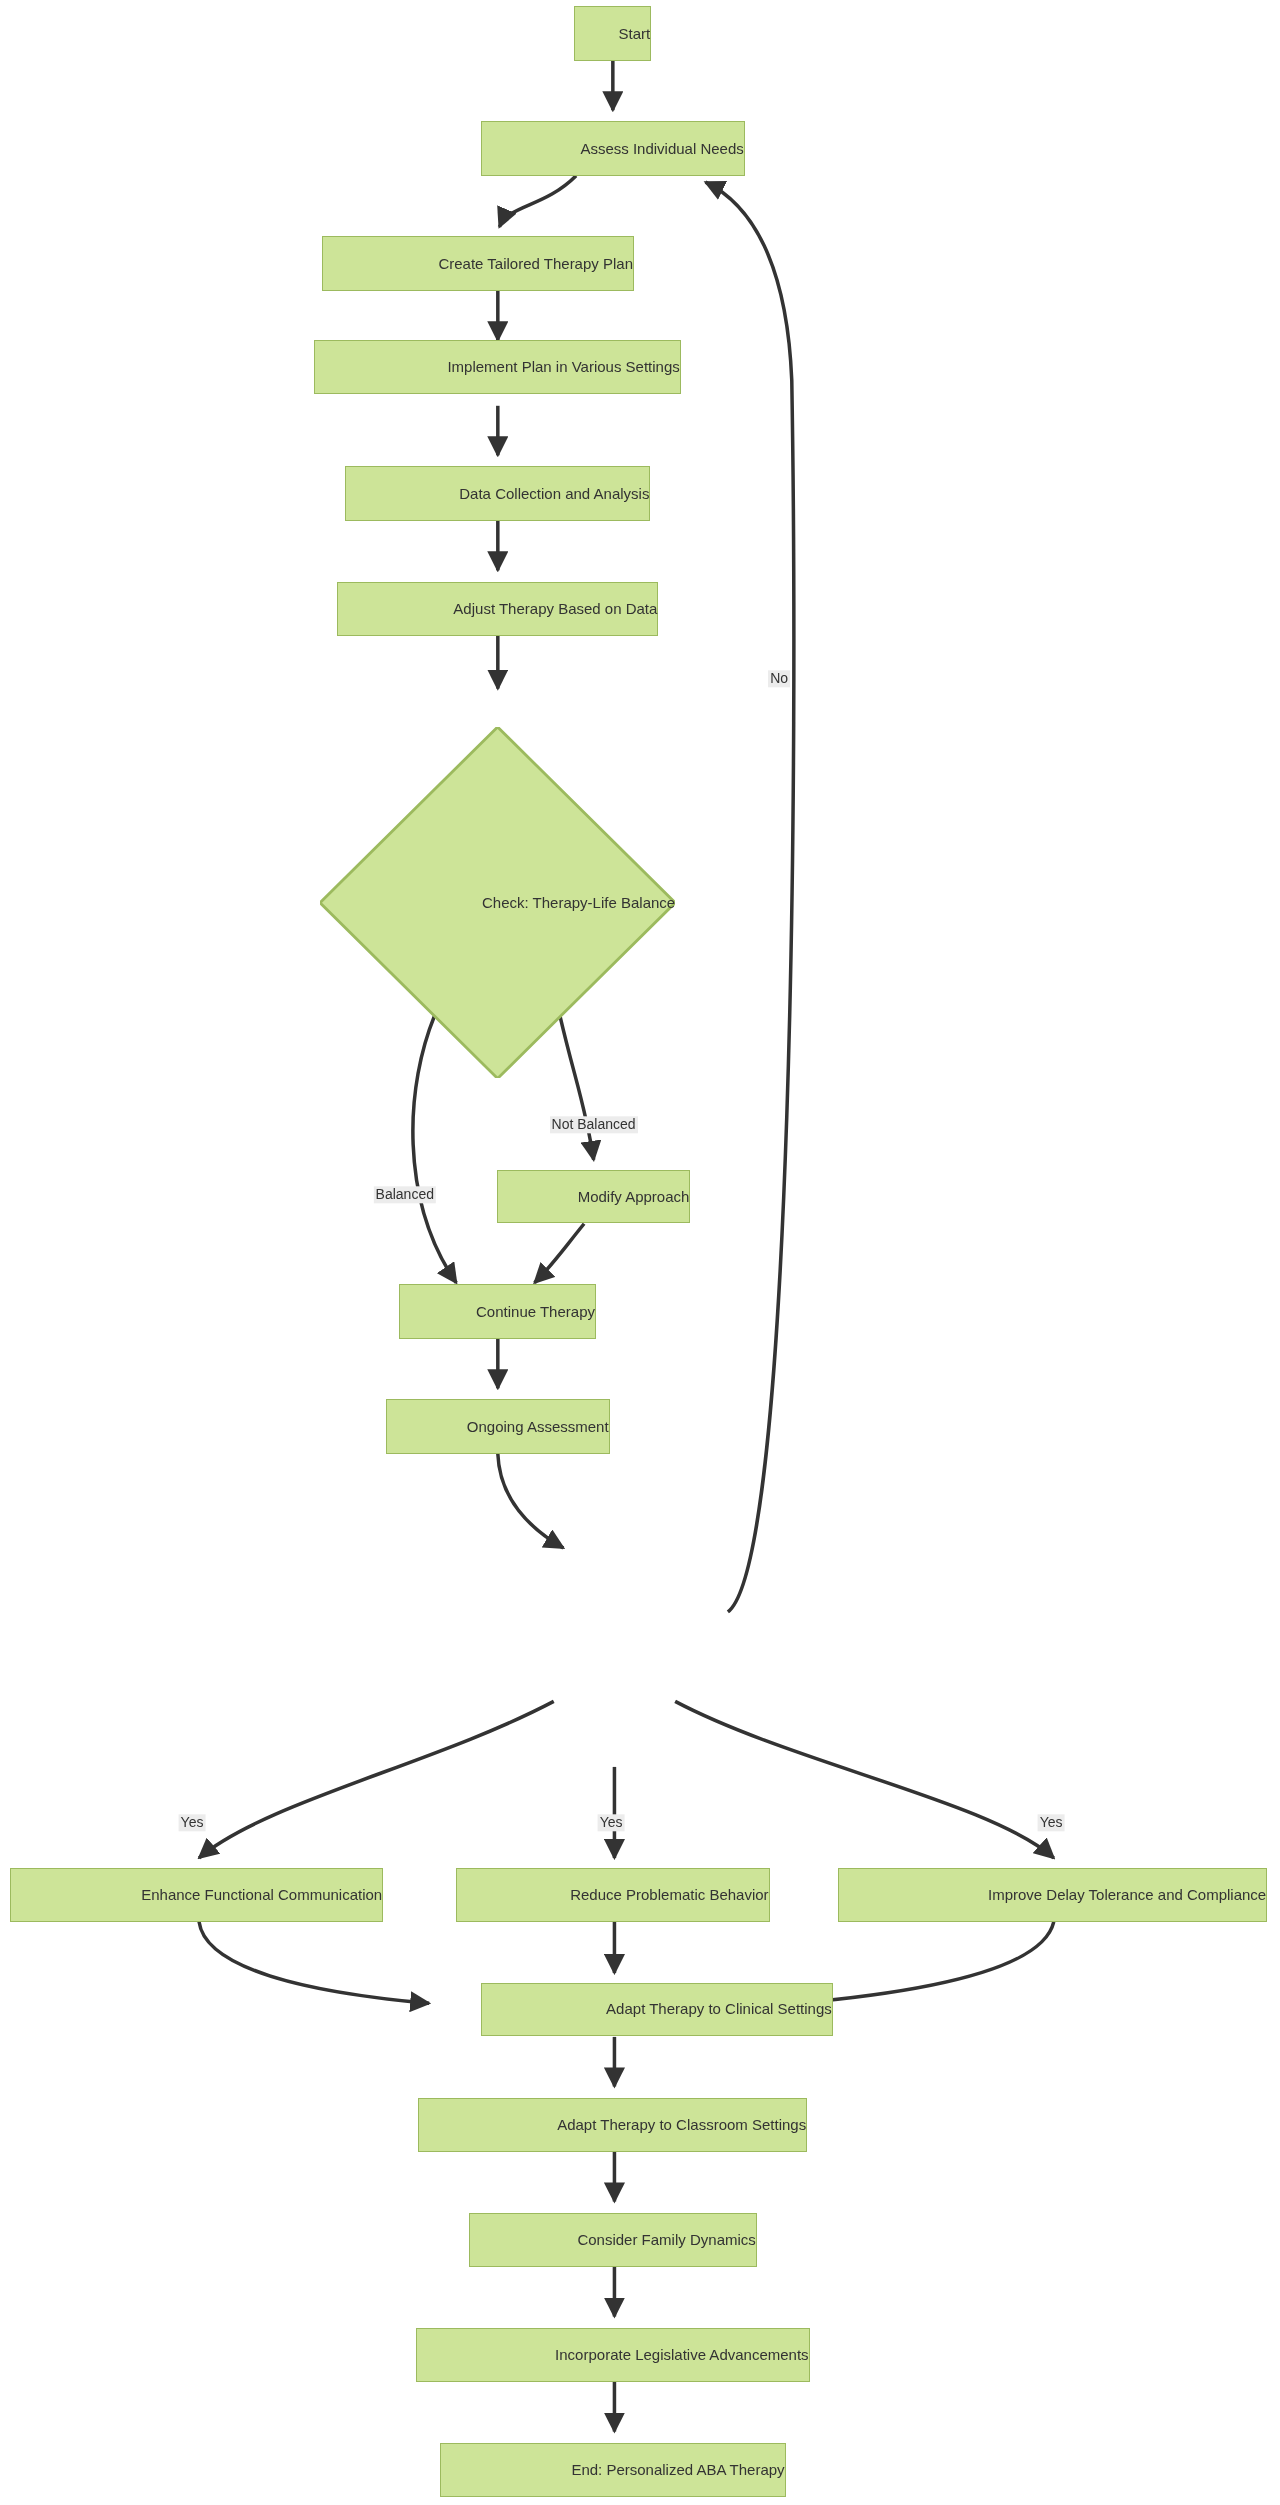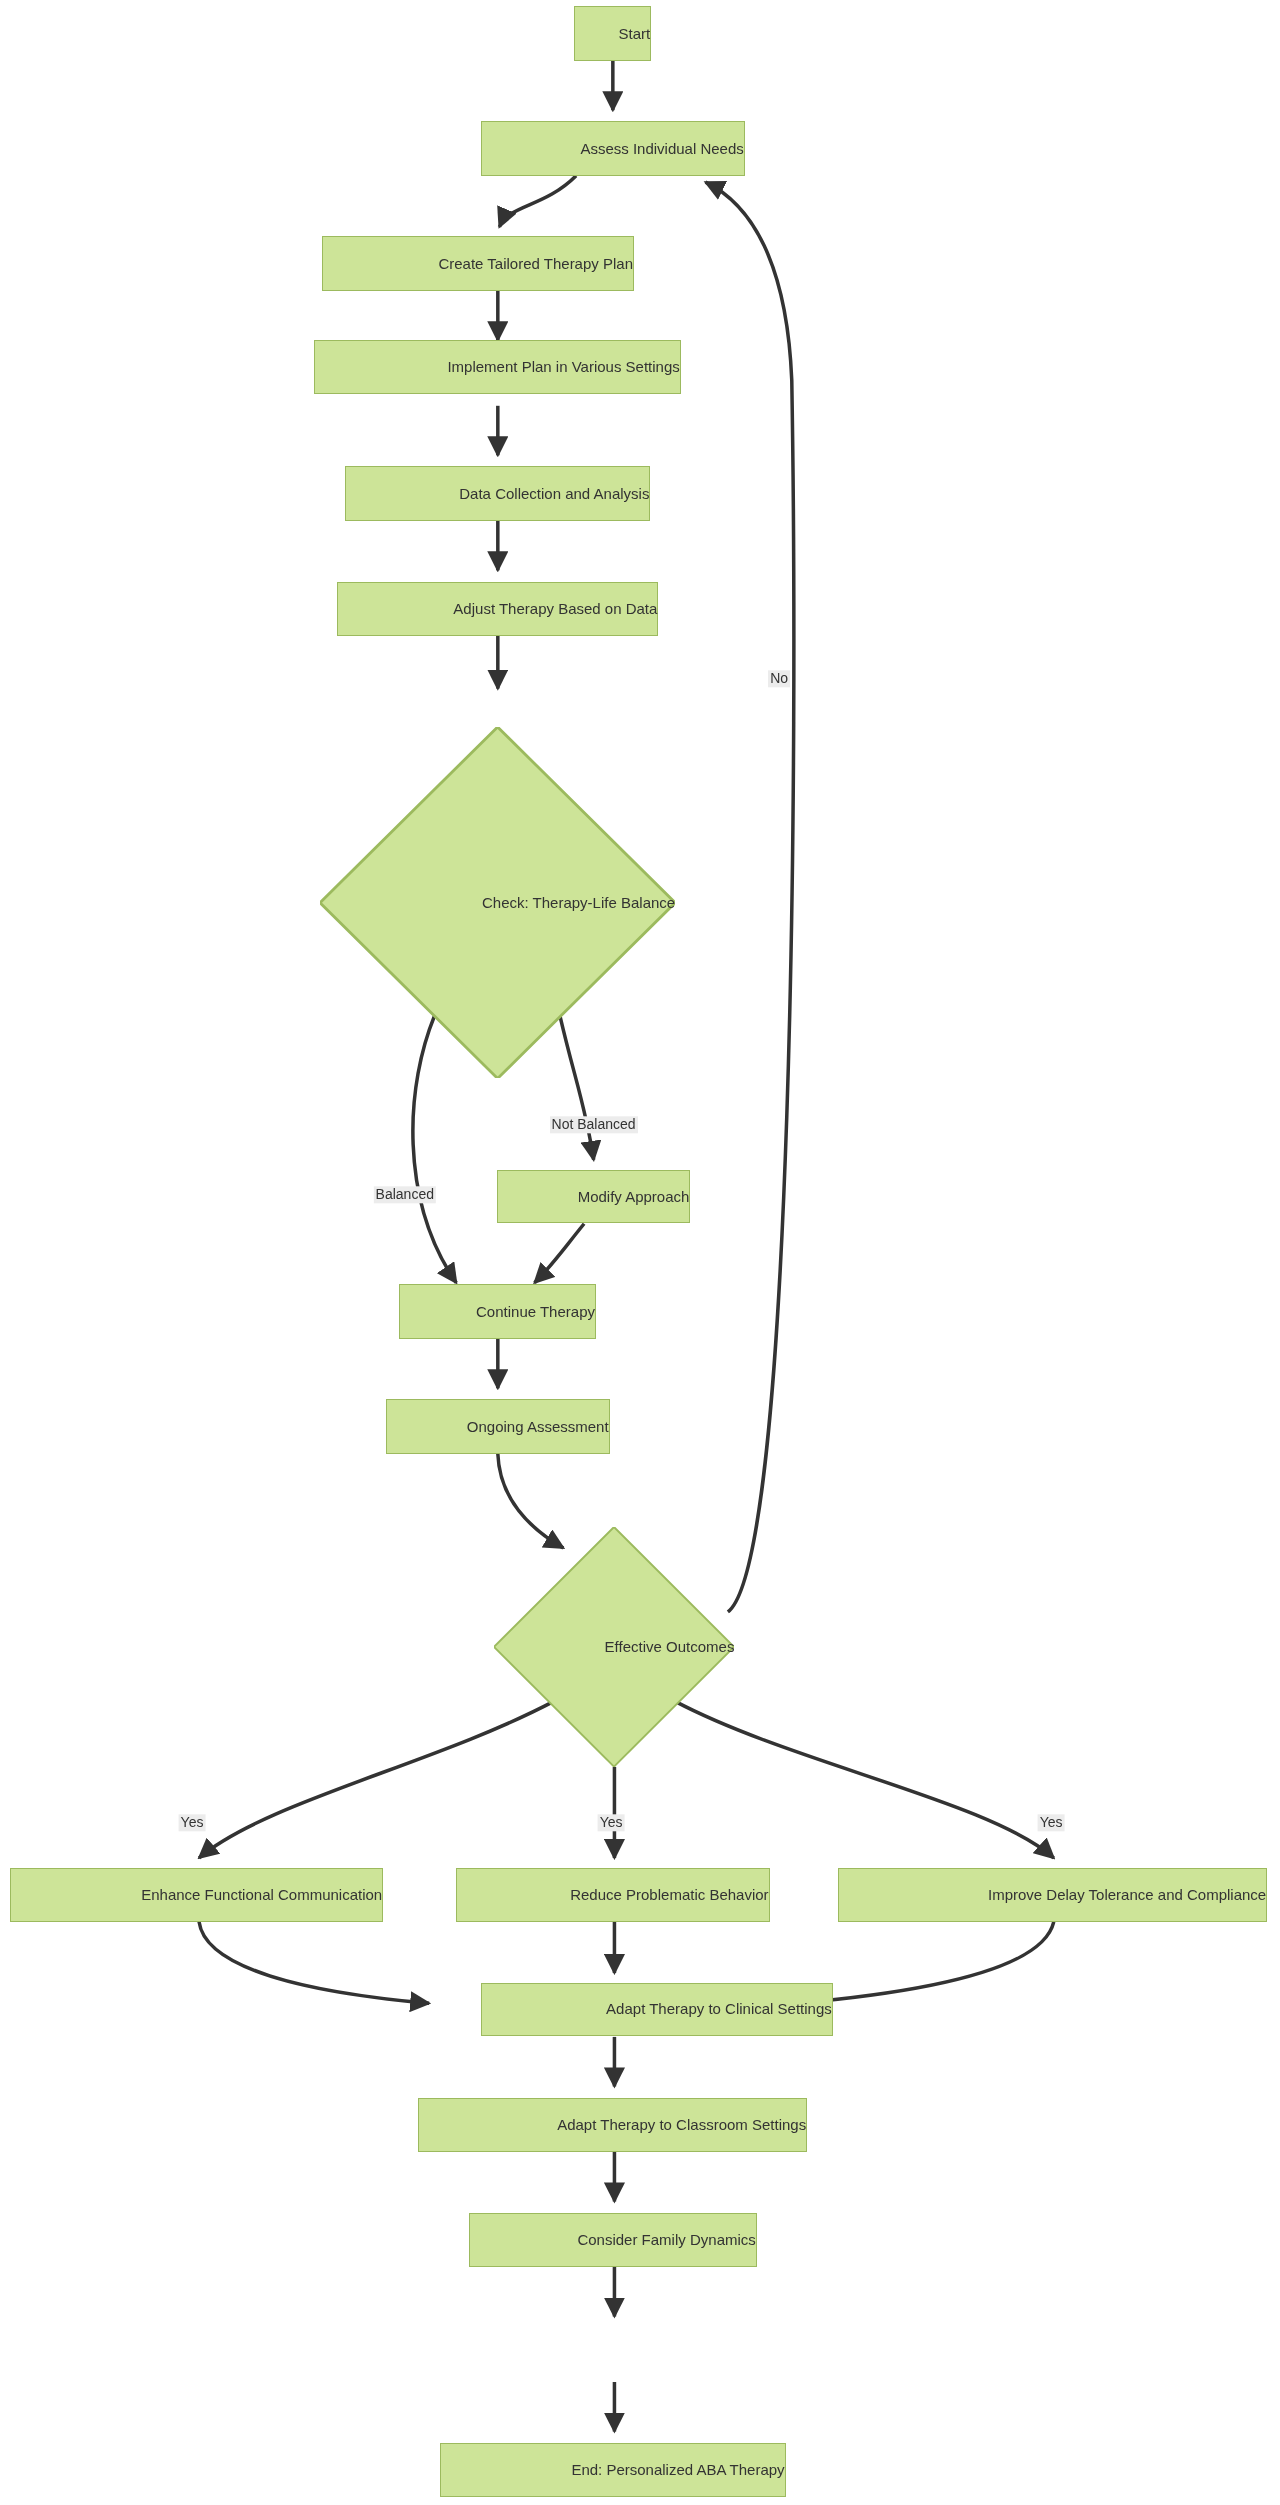--- a/index.html
+++ b/index.html
@@ -137,45 +137,42 @@
   <div class="node process" style="width: 193.6px; height: 52.72px; left: 496.8px; top: 1170.22px;">
     <span>Modify Approach</span>
   </div>
   <div class="node process" style="width: 196.8px; height: 54.3176px; left: 399.2px; top: 1284.45px;">
     <span>Continue Therapy</span>
   </div>
   <div class="node process" style="width: 224px; height: 54.3176px; left: 385.6px; top: 1399.48px;">
     <span>Ongoing Assessment</span>
   </div>
 
-  <div class="node decision" style="width: 240px; height: 239.636px; left: 494.4px; top: 1527.28px;">
-    <svg class="diamond-shape" viewBox="0 0 100 100" preserveAspectRatio="none">
-      <polygon points="50,0 100,50 50,100 0,50" fill="#cde498" stroke="#9cba5e" stroke-width="0.8"></polygon>
-    </svg>
-    <span class="diamond-label">Effective Outcomes</span>
-  </div>
 
   <div class="node process" style="width: 372.8px; height: 54.3176px; left: 10.4px; top: 1867.57px;">
     <span>Enhance Functional Communication</span>
   </div>
   <div class="node process" style="width: 313.6px; height: 54.3176px; left: 456px; top: 1867.57px;">
     <span>Reduce Problematic Behavior</span>
   </div>
   <div class="node process" style="width: 428.8px; height: 54.3176px; left: 838.4px; top: 1867.57px;">
     <span>Improve Delay Tolerance and Compliance</span>
   </div>
   <div class="node process" style="width: 352px; height: 53px; left: 436.8px; top: 1982.59px; margin-left: 44px;">
     <span>Adapt Therapy to Clinical Settings</span>
   </div>
   <div class="node process" style="width: 388.8px; height: 54.3176px; left: 418.4px; top: 2097.62px;">
     <span>Adapt Therapy to Classroom Settings</span>
   </div>
   <div class="node process" style="width: 288px; height: 54.3176px; left: 468.8px; top: 2212.64px;">
     <span>Consider Family Dynamics</span>
   </div>
+  <div class="node process" style="width: 393.6px; height: 54.3176px; left: 416px; top: 2327.67px;">
+    <span>Incorporate Legislative Advancements</span>
+  </div>
   <div class="node process" style="width: 345.6px; height: 54.3176px; left: 440px; top: 2442.69px;">
     <span>End: Personalized ABA Therapy</span>
   </div>
 
   <div class="edge-label" style="left: 779.2px; top: 678.97px;">No</div>
   <div class="edge-label" style="left: 404.8px; top: 1194.99px;">Balanced</div>
   <div class="edge-label" style="left: 593.6px; top: 1124.69px;">Not Balanced</div>
   <div class="edge-label" style="left: 192px; top: 1822.83px;">Yes</div>
   <div class="edge-label" style="left: 611.2px; top: 1822.83px;">Yes</div>
   <div class="edge-label" style="left: 1051.2px; top: 1822.83px;">Yes</div>

